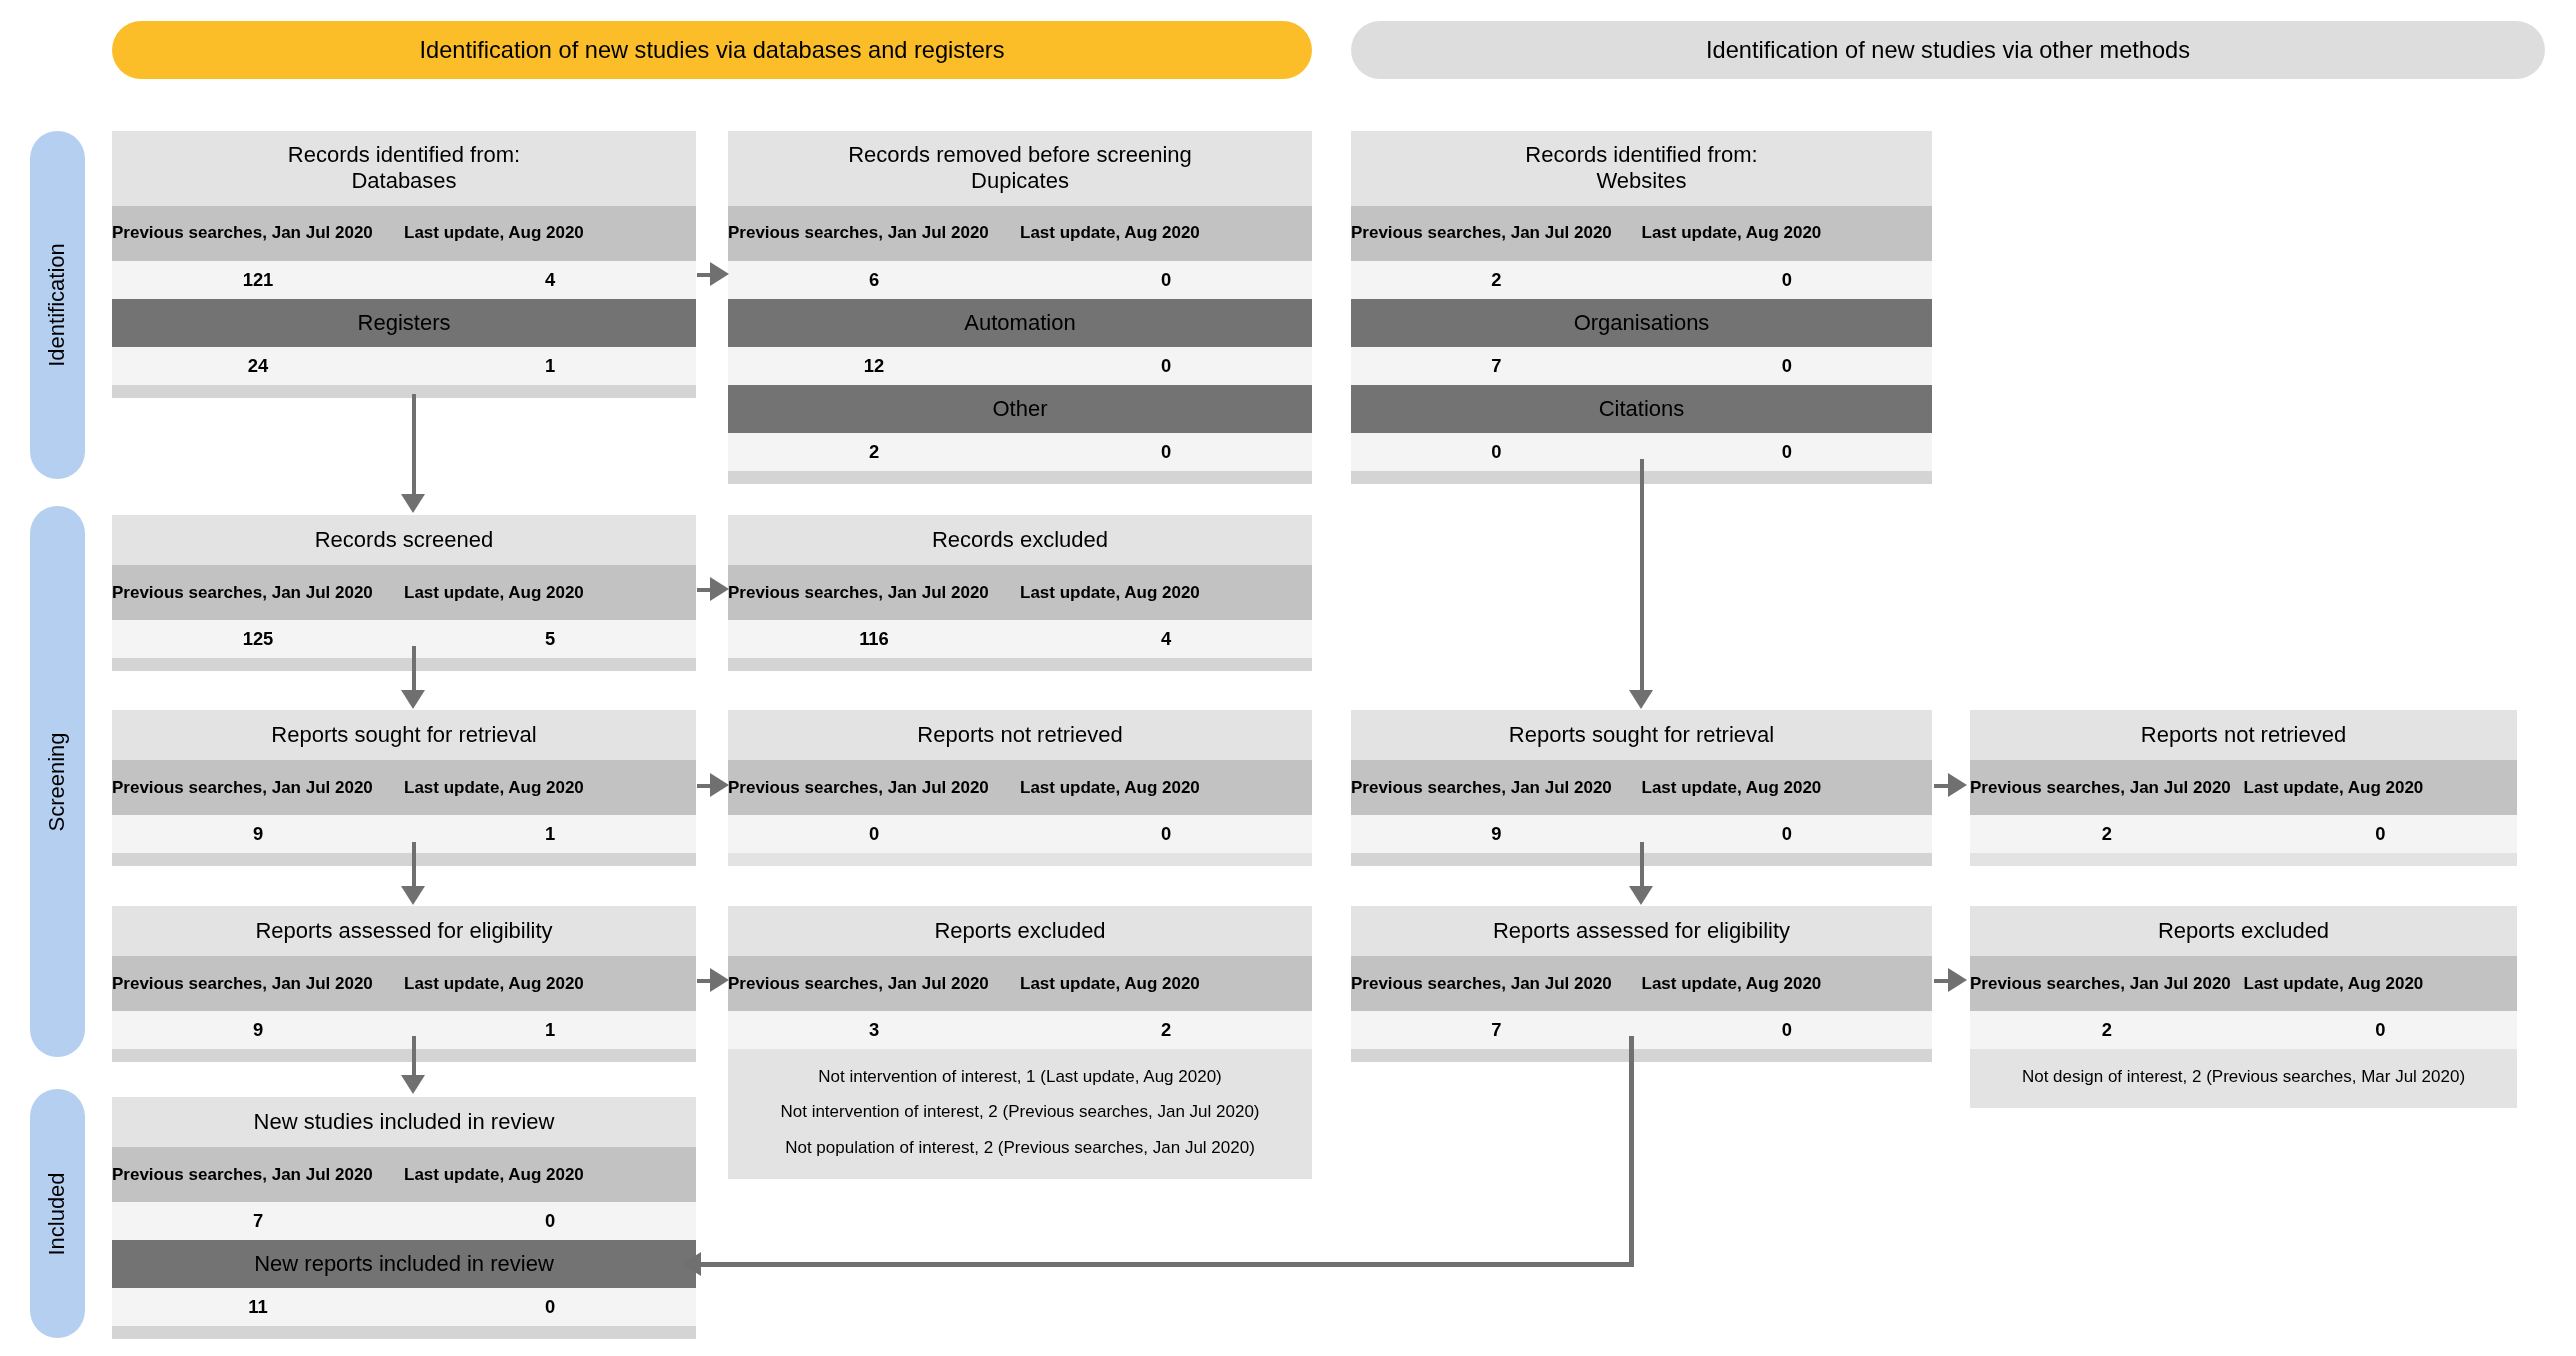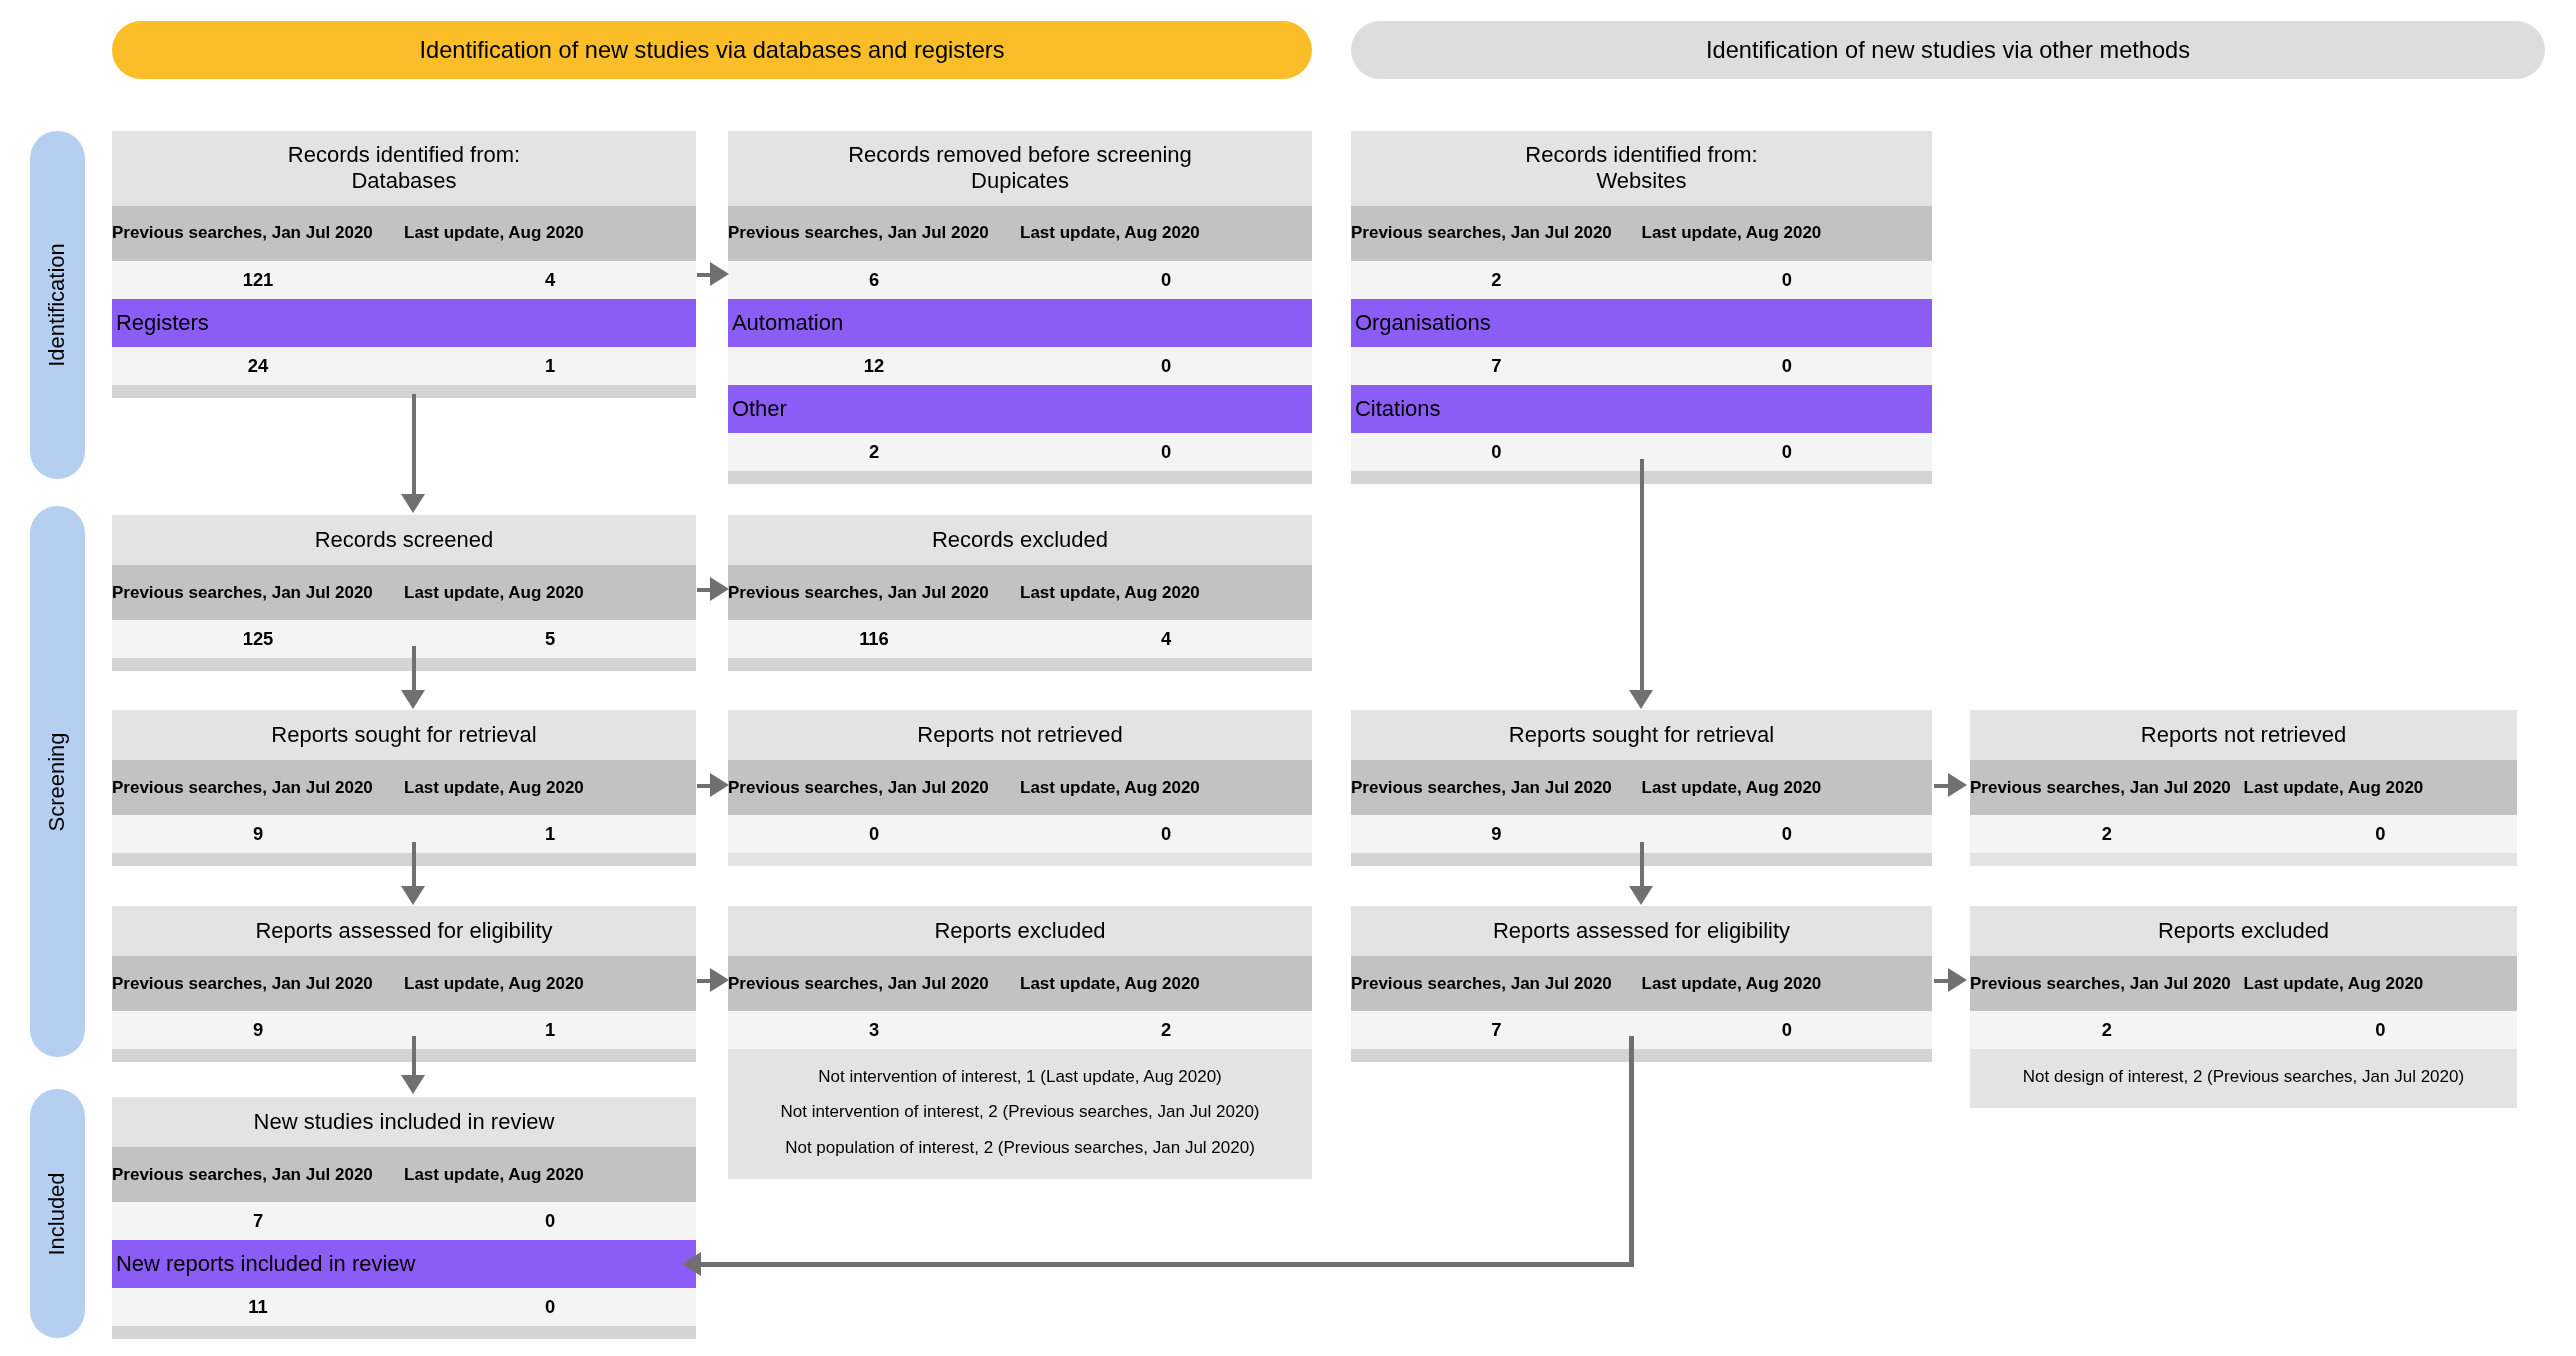--- a/index.html
+++ b/index.html
@@ -19,21 +19,21 @@
         transform:translate(-50%,-50%) rotate(-90deg);transform-origin:center center;}
 
   
   .box{position:absolute;background:#e3e3e3;box-sizing:border-box;}
   .box .title{font-size:22px;text-align:center;line-height:1.22;padding:11.8px 6.6px 11.8px 6.6px;color:#000;}
   .box .title.tall{padding:10.5px 6.6px 10.5px 6.6px;border-radius:26px;}
   .hdr{background:#c2c2c2;display:flex;align-items:center;height:55px;}
   .hdr .cell{flex:1;text-align:left;font-size:17px;font-weight:bold;color:#000;}
   .vals{background:#f4f4f4;display:flex;align-items:center;height:38px;}
   .vals .cell{flex:1;text-align:center;font-size:18.4px;font-weight:bold;color:#000;}
-  .sub{background:#8b5cf6;font-size:22px;padding:11px 3.9px;color:#000;}
+  .sub{background:#737373;text-align:center;font-size:22px;padding:11px 3.9px;color:#000;}
   .foot{height:13px;background:#d4d4d4;}
   .foot.light{background:#e3e3e3;}
   .reasons{background:#e3e3e3;padding:9.2px 7.9px 14.4px 7.9px;}
   .reasons .r{font-size:17px;text-align:center;line-height:1.0;padding:9.2px 0;color:#000;}
 
   
   .arrow{position:absolute;}
   .arrow .shaft-v{position:absolute;background:#707070;width:4.6px;left:0;top:0;}
   .arrow .shaft-h{position:absolute;background:#707070;height:4.6px;left:0;top:0;}
   .head-down{position:absolute;width:0;height:0;border-left:12.5px solid transparent;border-right:12.5px solid transparent;border-top:19.7px solid #707070;}
@@ -260,21 +260,21 @@
     <div class="title">Reports excluded</div>
     <div class="hdr">
       <div class="cell">Previous searches, Jan Jul 2020</div>
       <div class="cell">Last update, Aug 2020</div>
     </div>
     <div class="vals">
       <div class="cell">2</div>
       <div class="cell">0</div>
     </div>
     <div class="reasons">
-      <div class="r">Not design of interest, 2 (Previous searches, Jan Jul 2020)</div>
+      <div class="r">Not design of interest, 2 (Previous searches, Mar Jul 2020)</div>
     </div>
   </div>
 
   <div class="box" style="left:112px;top:1097px;width:584px;">
     <div class="title">New studies included in review</div>
     <div class="hdr">
       <div class="cell">Previous searches, Jan Jul 2020</div>
       <div class="cell">Last update, Aug 2020</div>
     </div>
     <div class="vals">

